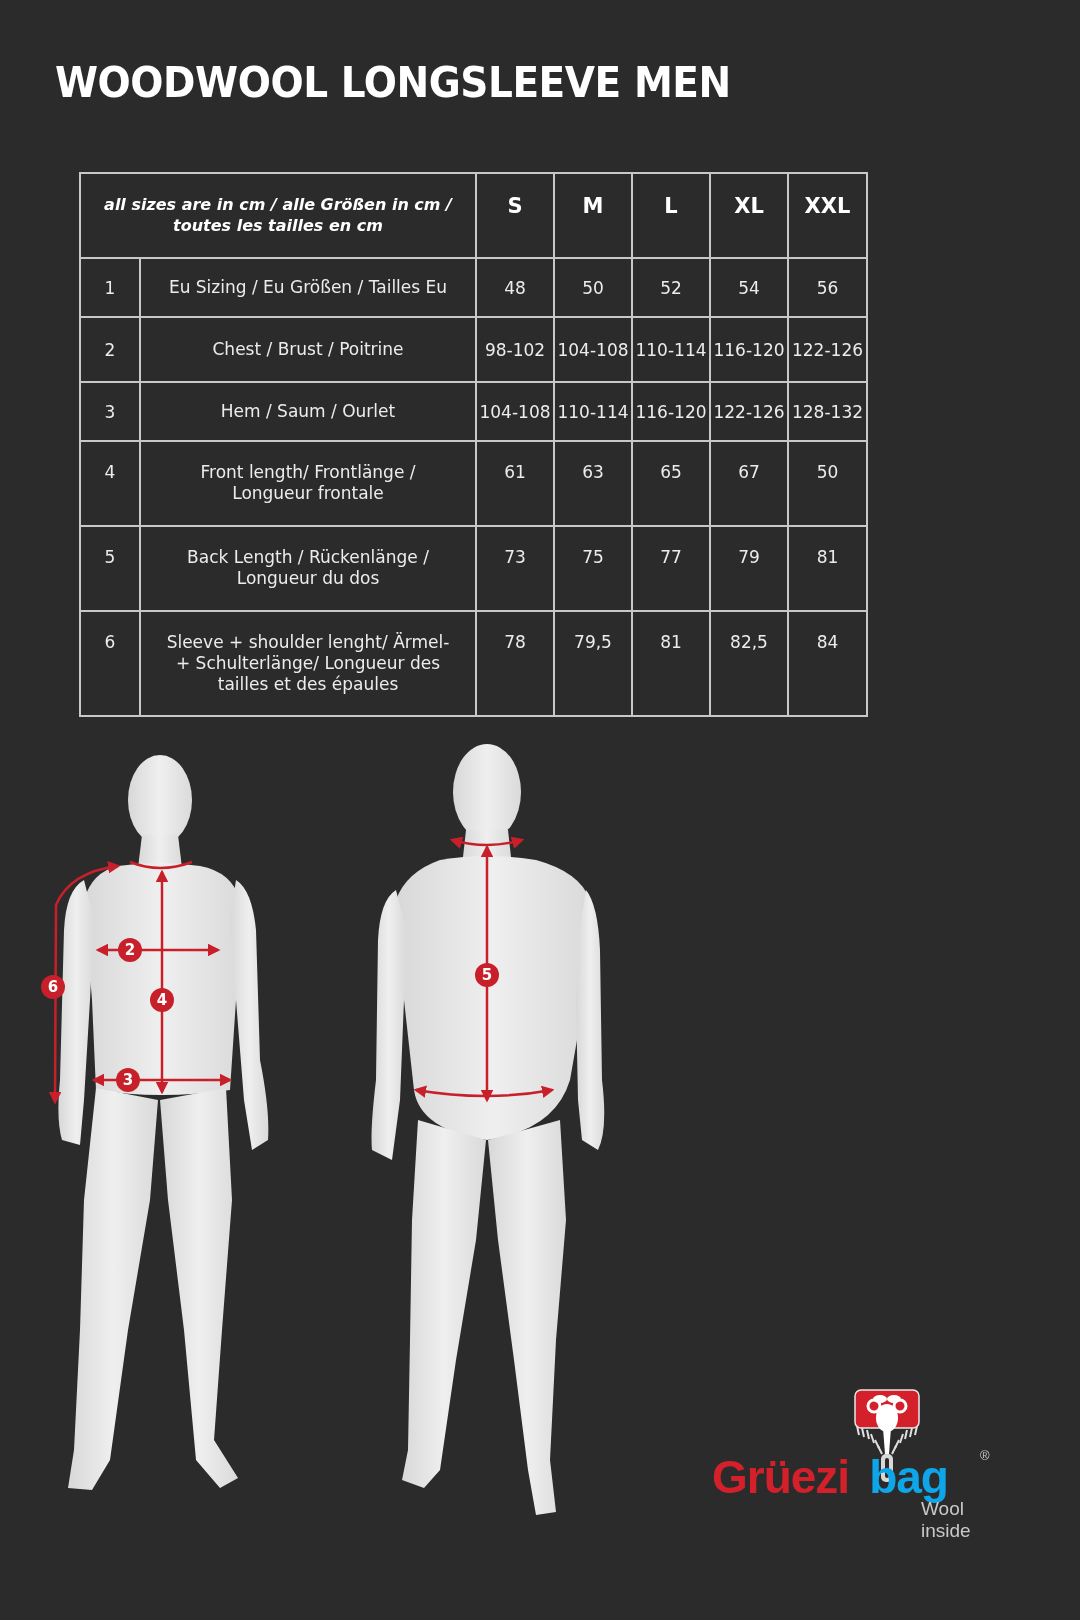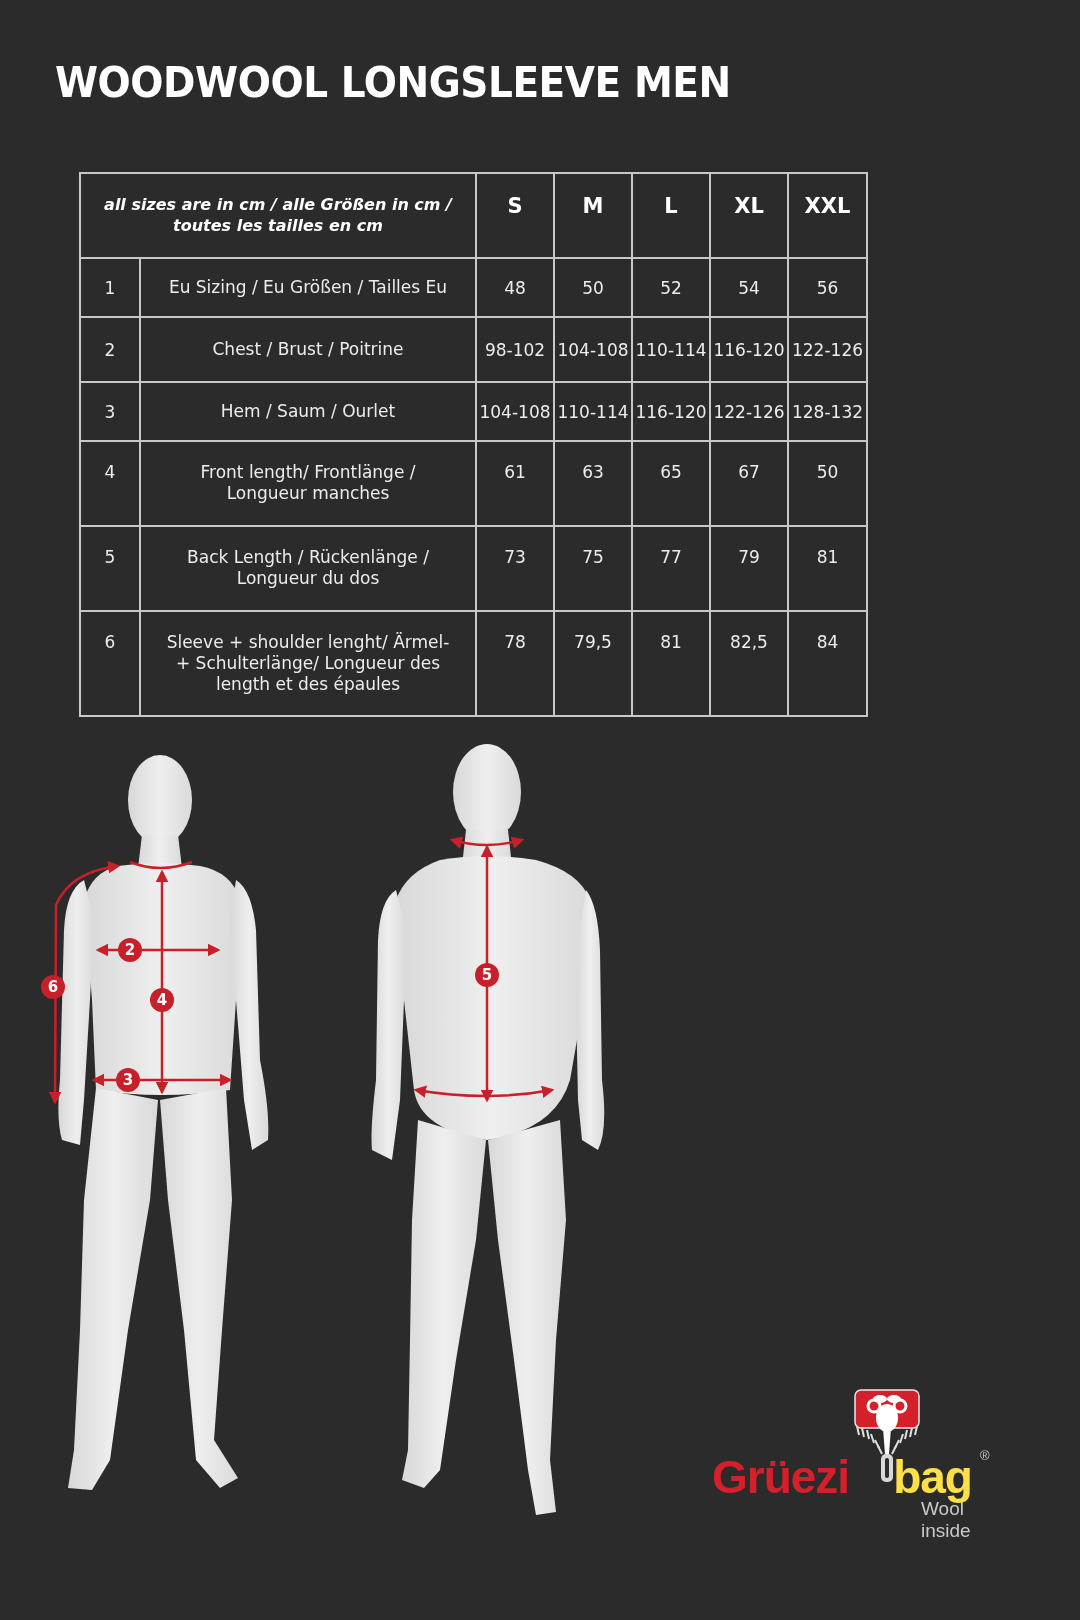--- a/index.html
+++ b/index.html
@@ -45,21 +45,21 @@
 
   .figures { position:absolute; left:0; top:725px; width:660px; height:800px; }
   .logo { position:absolute; left:712px; top:1388px; width:300px; height:135px; }
   .logo-mark { position:absolute; left:135px; top:0; width:80px; height:95px; }
   .logo-word {
     position:absolute; left:0; top:62px;
     font-family:"Liberation Sans", sans-serif; font-weight:bold; font-size:46px;
     white-space:nowrap; letter-spacing:-1px;
   }
   .logo-word .red { color:#d4202a; }
-  .logo-word .grey { color:#fde047; margin-left:44px; }
+  .logo-word .grey { color:#0ea5e9; margin-left:20px; }
   .logo-reg { position:absolute; left:268px; top:60px; font-size:13px; color:#c9c9c9; font-family:"Liberation Sans", sans-serif; }
   .logo-tag {
     position:absolute; left:165px; top:110px;
     font-family:"Liberation Sans", sans-serif; font-size:19px; color:#c9c9c9;margin-left:44px;
   }
 </style>
 </head>
 <body>
 
 <div class="title">WOODWOOL LONGSLEEVE MEN</div>
@@ -110,21 +110,21 @@
     <td class="val">104-108</td>
     <td class="val">110-114</td>
     <td class="val">116-120</td>
     <td class="val">122-126</td>
     <td class="val">128-132</td>
   </tr>
   <tr class="r4" style="height:85px">
     <td class="num">4</td>
     <td class="label">
       <div>Front length/ Frontlänge /</div>
-      <div>Longueur manches</div>
+      <div>Longueur frontale</div>
     </td>
     <td class="val">61</td>
     <td class="val">63</td>
     <td class="val">65</td>
     <td class="val">67</td>
     <td class="val">50</td>
   </tr>
   <tr class="r5" style="height:85px">
     <td class="num">5</td>
     <td class="label">
@@ -135,21 +135,21 @@
     <td class="val">75</td>
     <td class="val">77</td>
     <td class="val">79</td>
     <td class="val">81</td>
   </tr>
   <tr class="r6" style="height:105px">
     <td class="num">6</td>
     <td class="label">
       <div>Sleeve + shoulder lenght/ Ärmel-</div>
       <div>+ Schulterlänge/ Longueur des</div>
-      <div>length et des épaules</div>
+      <div>tailles et des épaules</div>
     </td>
     <td class="val">78</td>
     <td class="val">79,5</td>
     <td class="val">81</td>
     <td class="val">82,5</td>
     <td class="val">84</td>
   </tr>
 </tbody>
   </table>
 

